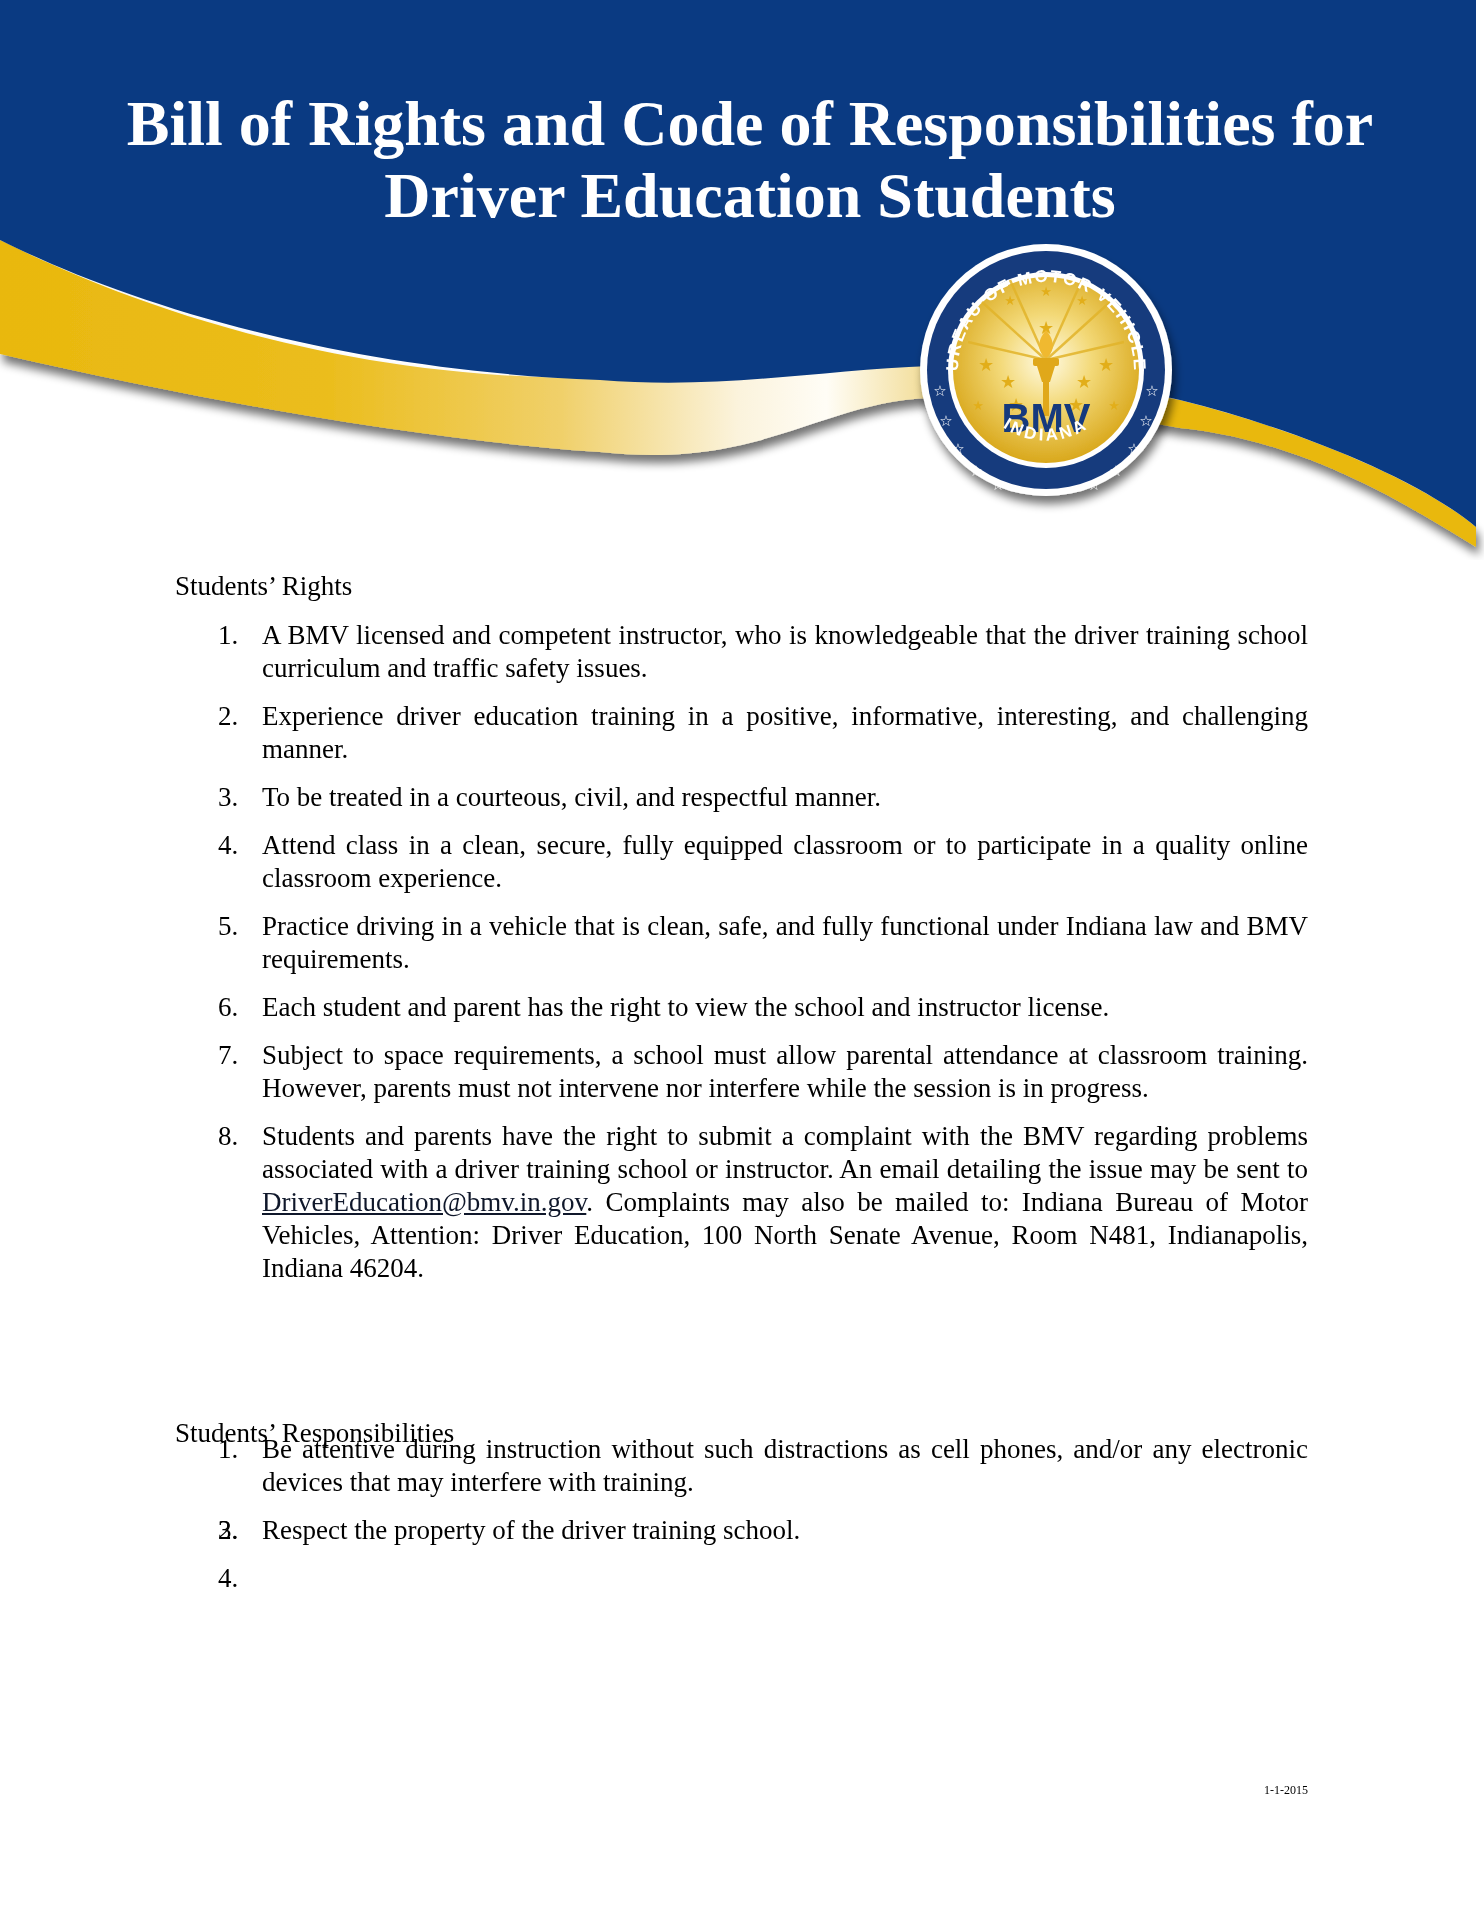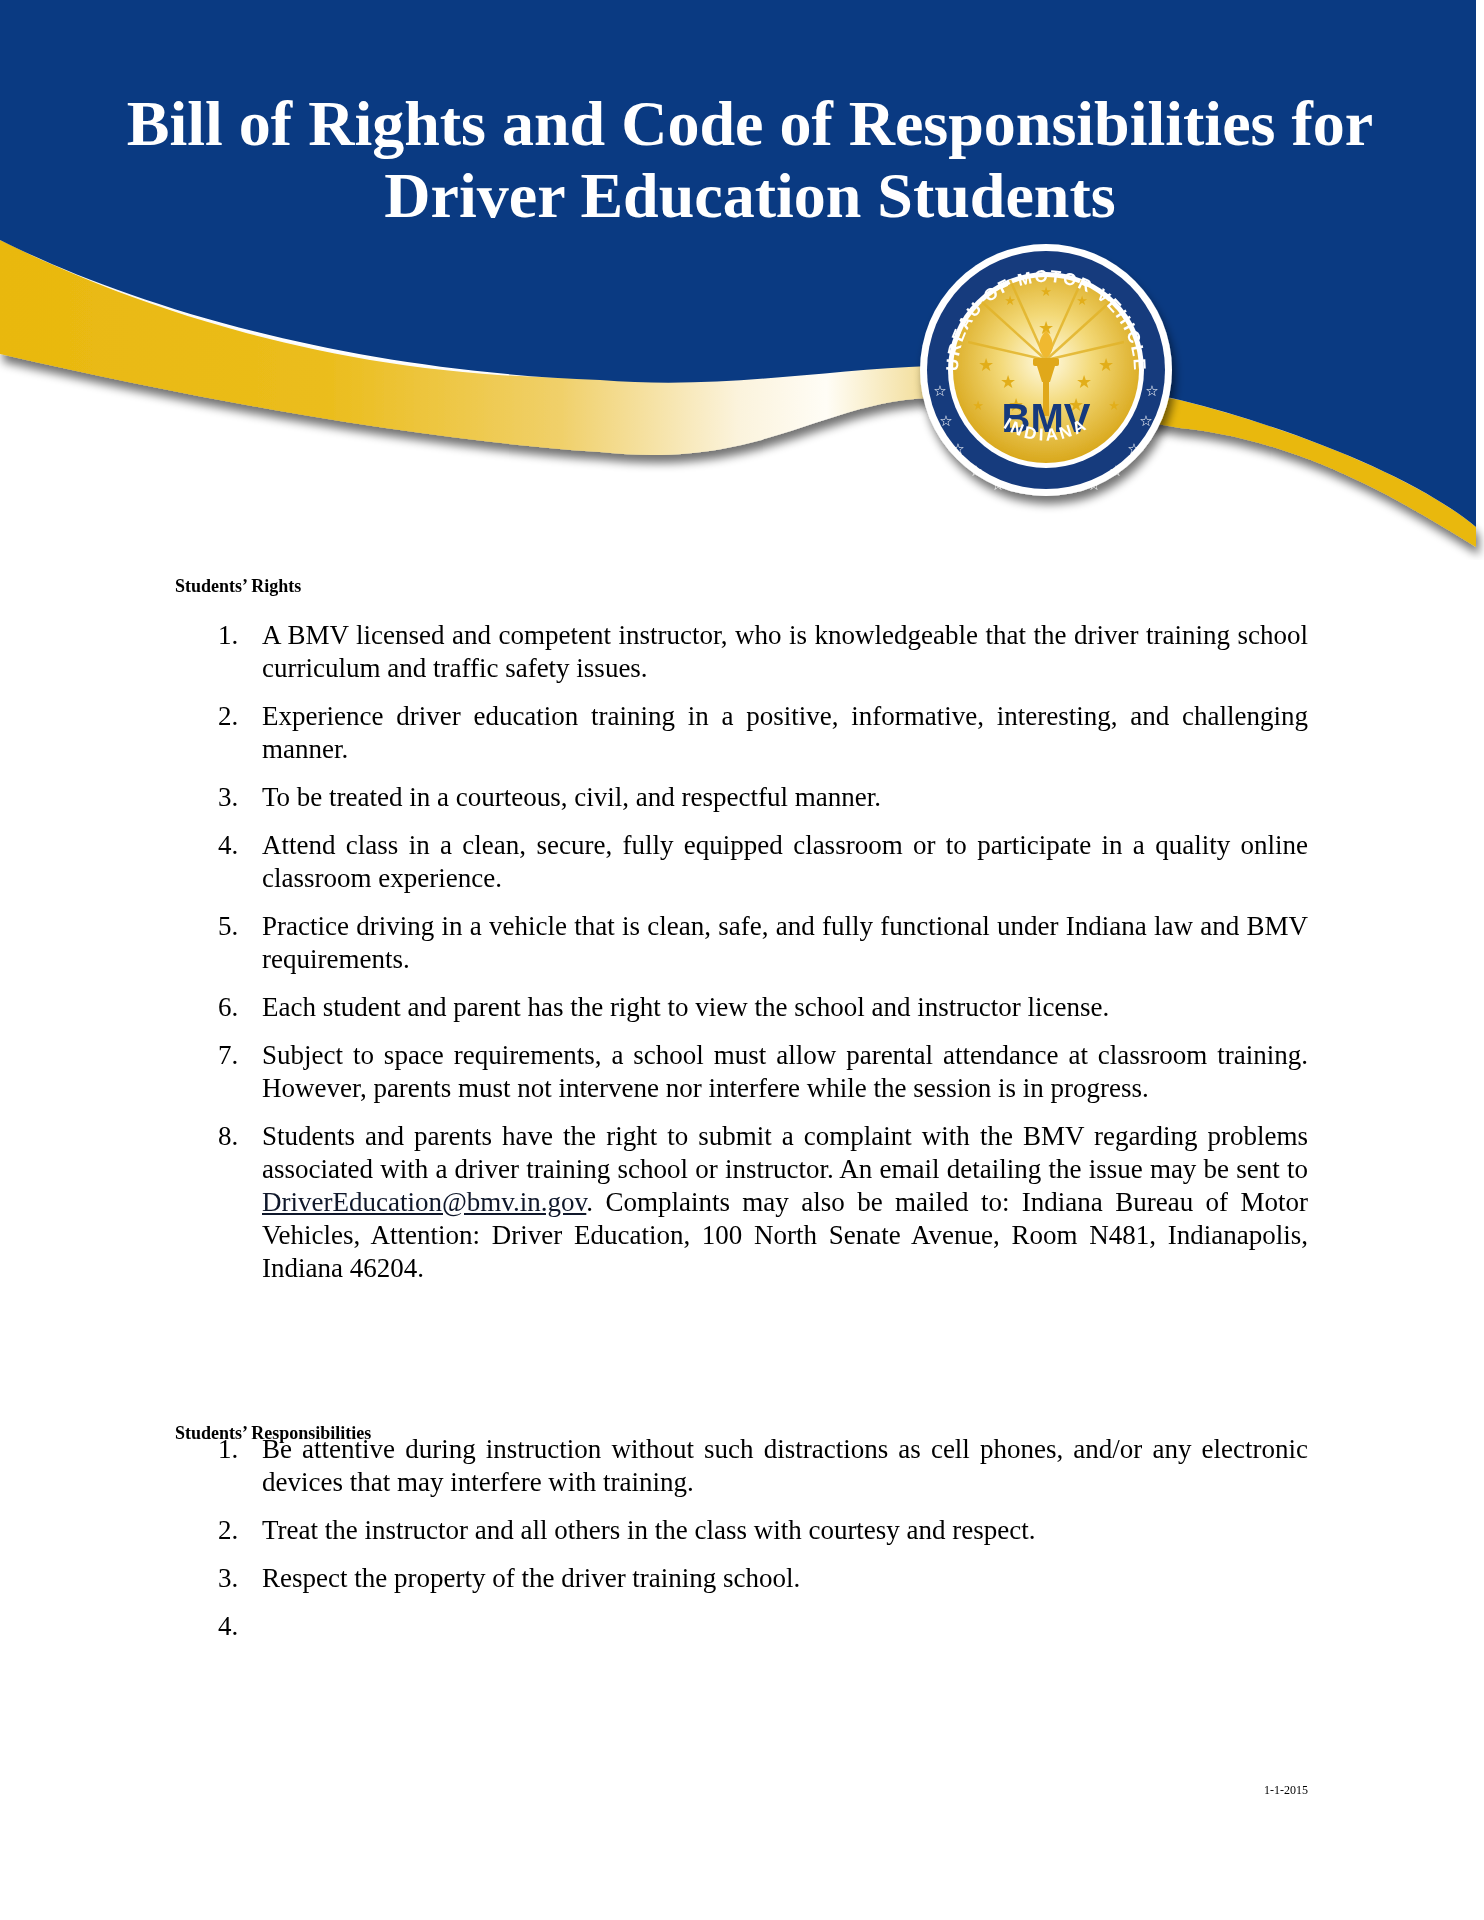--- a/index.html
+++ b/index.html
@@ -3,21 +3,21 @@
 <meta charset="utf-8">
 <style>
   html, body { margin: 0; padding: 0; background: #ffffff; }
   body { width: 1484px; height: 1920px; position: relative; overflow: hidden;
          font-family: "Liberation Serif", "DejaVu Serif", serif; color: #000; }
   #header-graphic { position: absolute; left: 0; top: 0; width: 1484px; height: 560px; }
   .title { position: absolute; left: 0; width: 1484px; text-align: center; color: #ffffff;
            font-family: "Liberation Serif", serif; font-size: 64px; line-height: 72px; margin: 0; }
   #title-line-1 { top: 88px; left: 8px; }
   #title-line-2 { top: 160px; left: 8px; }
-  .section-heading { position: absolute; left: 175px; font-weight: bold; font-size: 18px;
+  .section-heading { position: absolute; left: 175px; font-weight: normal; font-size: 27px;
                      margin: 0; line-height: 33px; text-align: right; }
   ol.doc-list { position: absolute; left: 0; margin: 0; padding: 0; list-style: none; width: 1484px; }
   ol.doc-list li { position: relative; padding-left: 262px; width: 1046px; font-size: 27px;
                    line-height: 33px; text-align: justify; margin-bottom: 15px; }
   ol.doc-list li .num { position: absolute; left: 218px; top: 0; }
   .link { color: #0f172a; text-decoration: underline; }
   .footer-date { position: absolute; top: 1783px; right: 176px; font-size: 12px; }
 </style>
 </head>
 <body>
@@ -132,18 +132,18 @@
   <li><span class="num">4.</span><span>Attend class in a clean, secure, fully equipped classroom or to participate in a quality online classroom experience.</span></li>
   <li><span class="num">5.</span><span>Practice driving in a vehicle that is clean, safe, and fully functional under Indiana law and BMV requirements.</span></li>
   <li><span class="num">6.</span><span>Each student and parent has the right to view the school and instructor license.</span></li>
   <li><span class="num">7.</span><span>Subject to space requirements, a school must allow parental attendance at classroom training. However, parents must not intervene nor interfere while the session is in progress.</span></li>
   <li><span class="num">8.</span><span>Students and parents have the right to submit a complaint with the BMV regarding problems associated with a driver training school or instructor.  An email detailing the issue may be sent to </span><a class="link">DriverEducation@bmv.in.gov</a><span>.  Complaints may also be mailed to: Indiana Bureau of Motor Vehicles, Attention: Driver Education, 100 North Senate Avenue, Room N481, Indianapolis, Indiana 46204.</span></li>
 </ol>
 
 <h2 class="section-heading" style="top:1417px;">Students’ Responsibilities</h2>
 <ol class="doc-list" style="top:1433px;">
   <li><span class="num">1.</span><span>Be attentive during instruction without such distractions as cell phones, and/or any electronic devices that may interfere with training.</span></li>
-  <li><span class="num">2.</span><span>Treat the instructor and all others in the class with courtesy and respect.</span></li>
+  <li><span class="num">2.</span></li>
   <li><span class="num">3.</span><span>Respect the property of the driver training school.</span></li>
   <li><span class="num">4.</span></li>
 </ol>
 
 <div class="footer-date">1-1-2015</div>
 
 </body></html>

